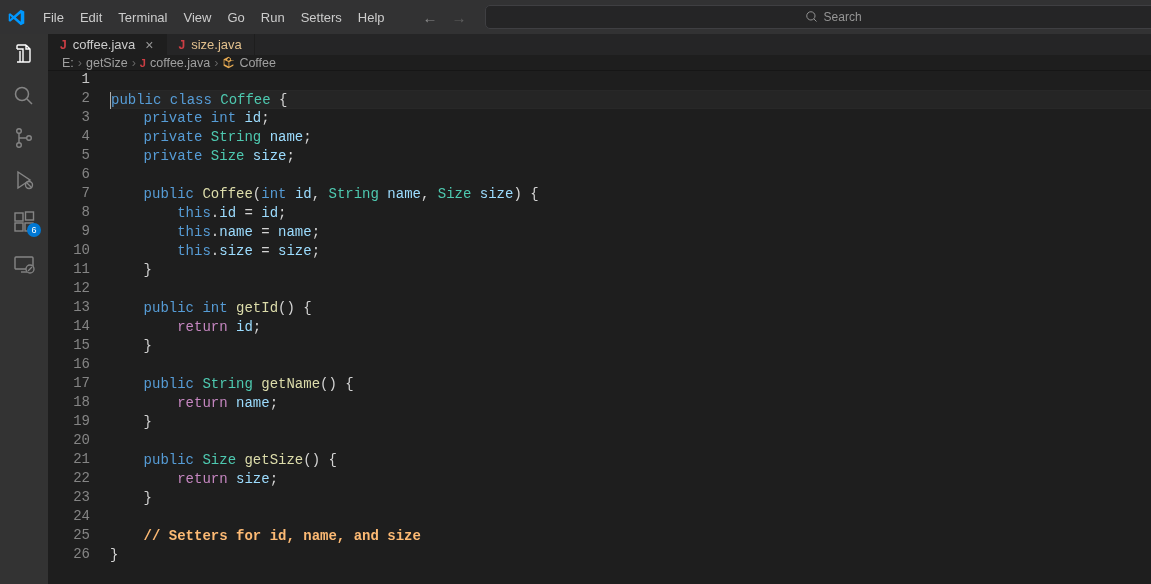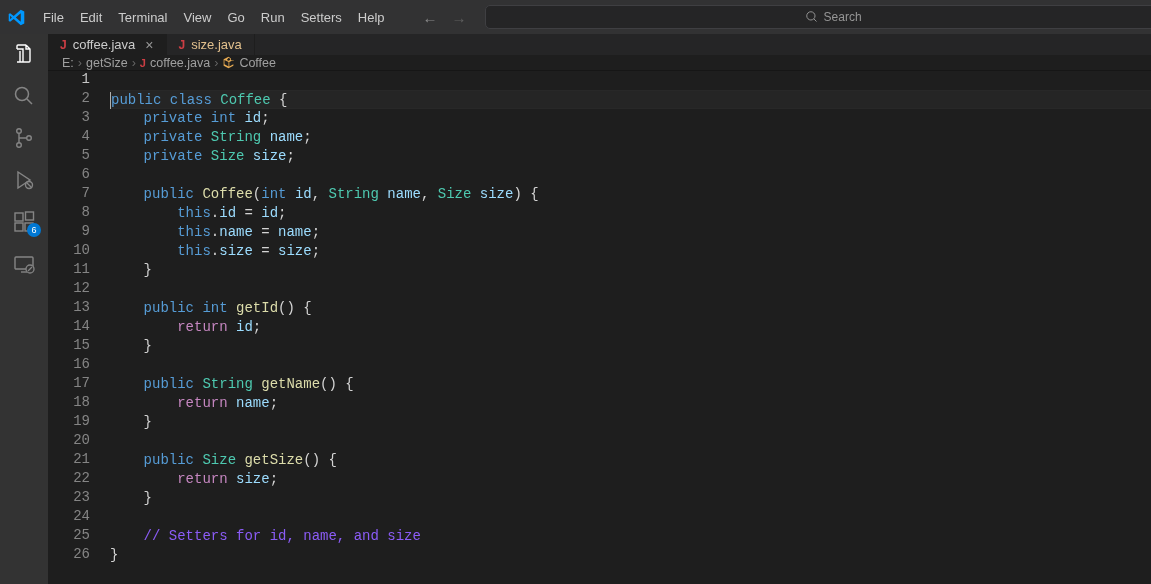--- a/index.html
+++ b/index.html
@@ -141,21 +141,21 @@
   .line.active { background: rgba(255,255,255,0.03); border:1px solid #282828; border-left:none;border-right:none; margin-top:-1px;}
   .cursor {
     display:inline-block;width:1px;height:17px;background:#aeafad;vertical-align:middle;
     animation: blink 1s step-start infinite;
   }
   @keyframes blink { 50% { opacity: 0; } }
   .kw   { color: #569cd6; }
   .type { color: #4ec9b0; }
   .fn   { color: #dcdcaa; }
   .var  { color: #9cdcfe; }
-  .cmt  { color: #8b5cf6; }
+  .cmt  { color: #fdba74; font-weight: bold; }
   .pun  { color: #d4d4d4; }
   .ctl  { color: #c586c0; }
   svg { display:block; }
 </style>
 </head>
 <body>
 
 <div class="titlebar">
   <div class="app-icon">
     <svg width="17" height="17" viewBox="0 0 24 24">

